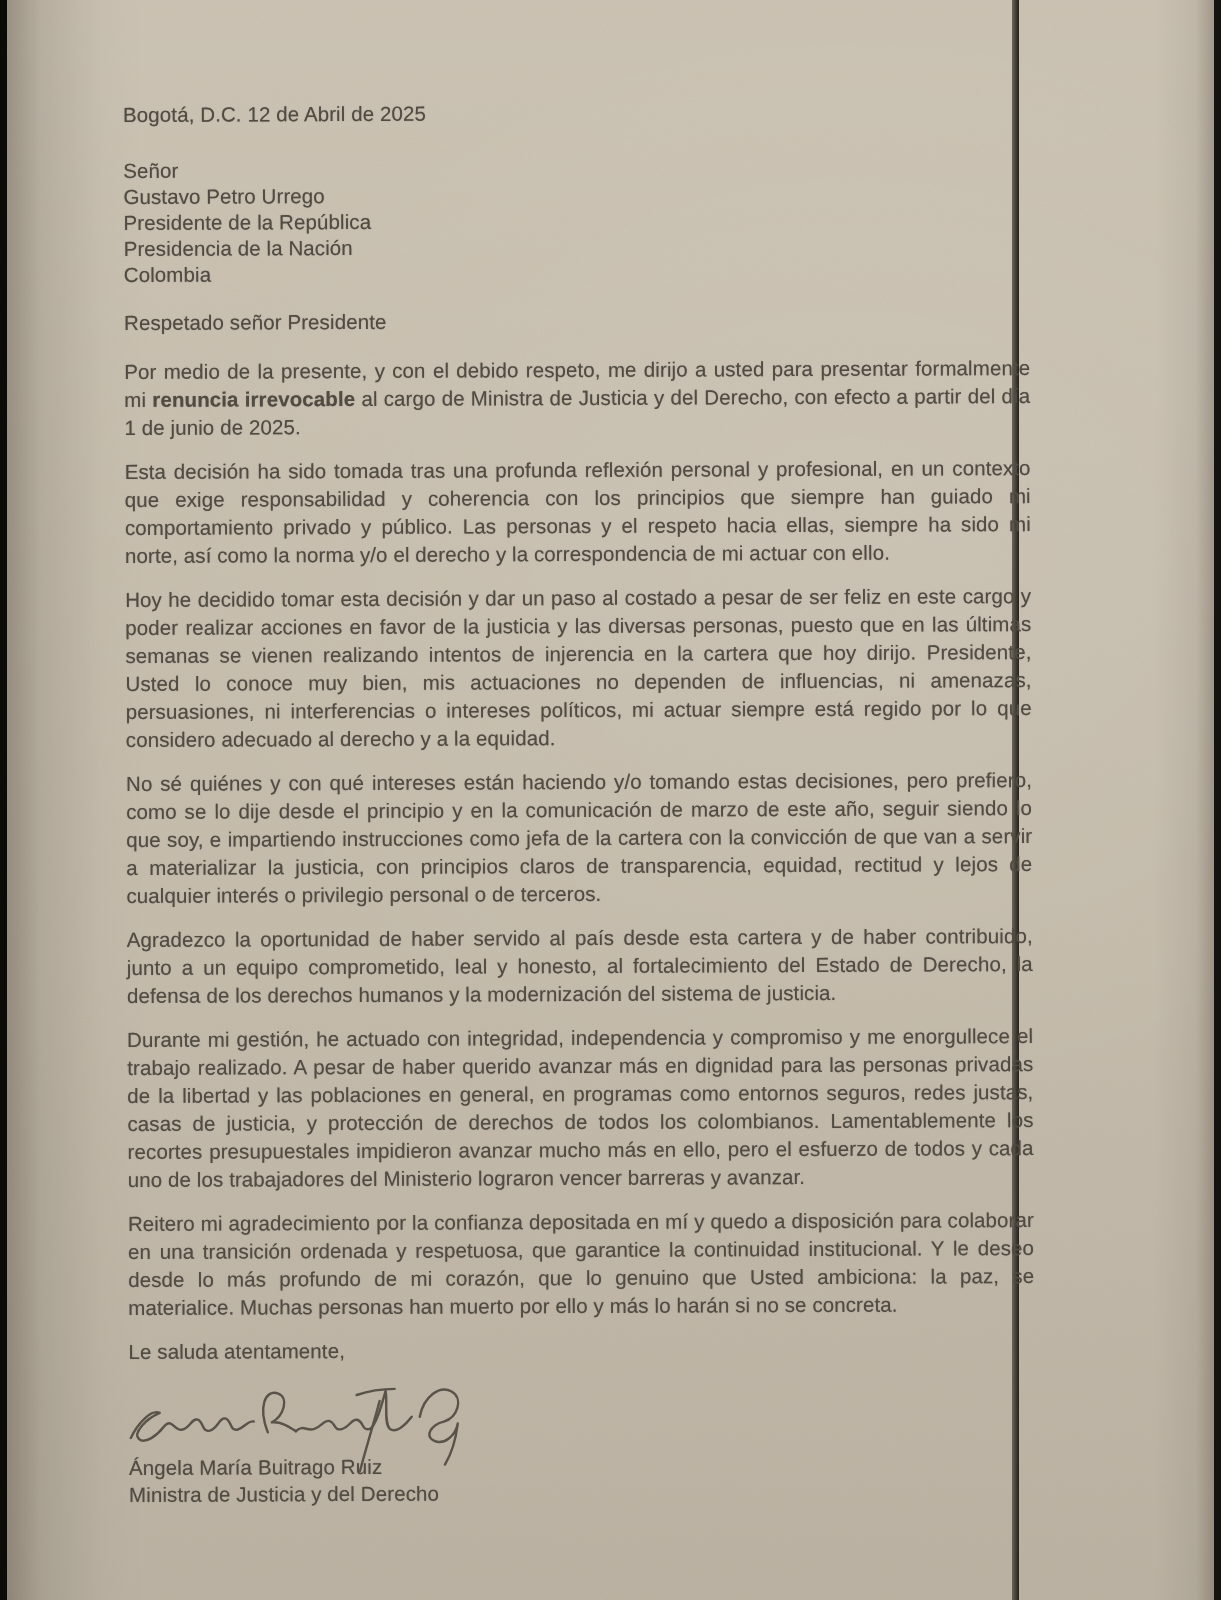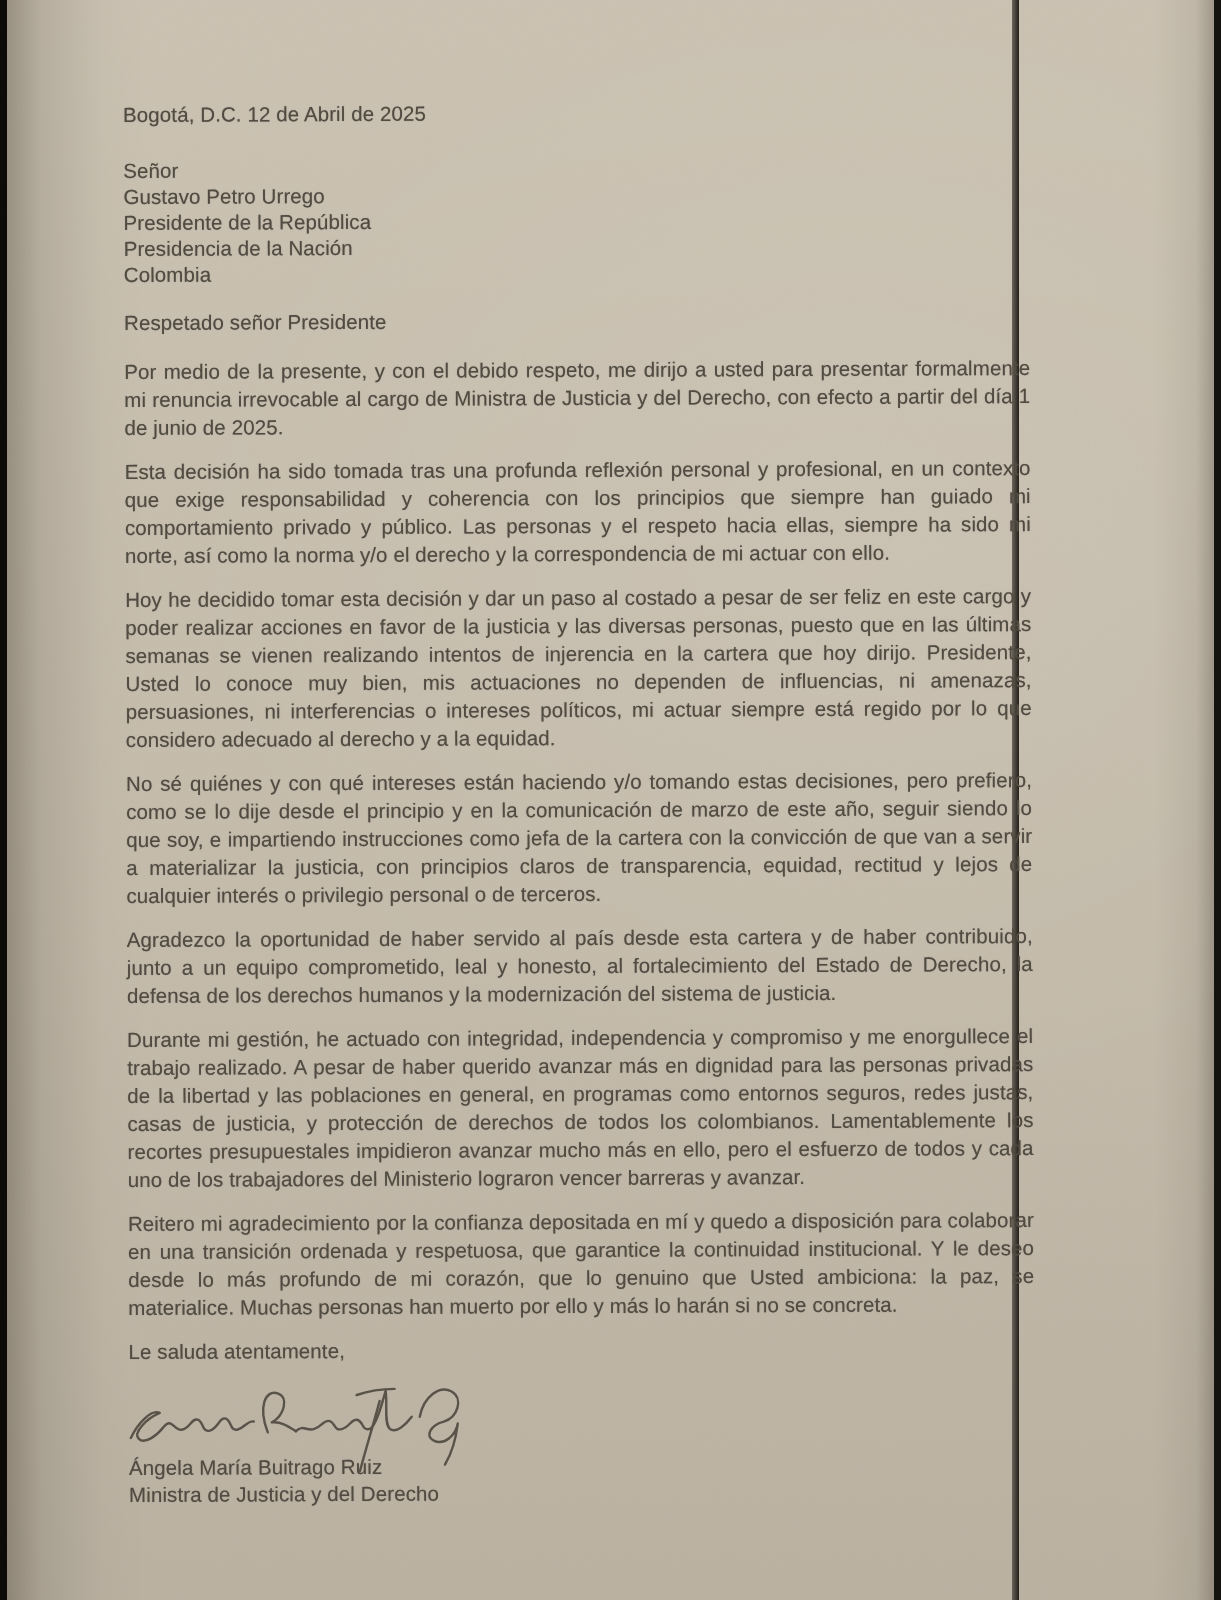--- a/index.html
+++ b/index.html
@@ -39,21 +39,21 @@
     transform-origin: top left;
     text-shadow: 0 0 1px rgba(81,75,66,0.55);
   }
 
   .date-line { margin: 0 0 30px; line-height: 26px; }
   .recipient-block { margin: 0 0 22px; }
   .recipient-line { margin: 0; line-height: 26px; }
   .salutation { margin: 0 0 22px; line-height: 26px; }
 
   .para { margin: 0 0 16px; text-align: justify; }
-  .para .bold { font-weight: normal; }
+  .para .bold { font-weight: bold; }
 
   .closing-line { margin: 4px 0 0; }
 
   .sig-block { margin-top: 8px; }
   .sig-svg { display: block; margin: 0 0 -28px -12px; }
   .sig-name { margin: 0; line-height: 27px; }
   .sig-title { margin: 0; line-height: 27px; }
 
   .edge-left {
     position: absolute; left: 0; top: 0; width: 7px; height: 1600px;

